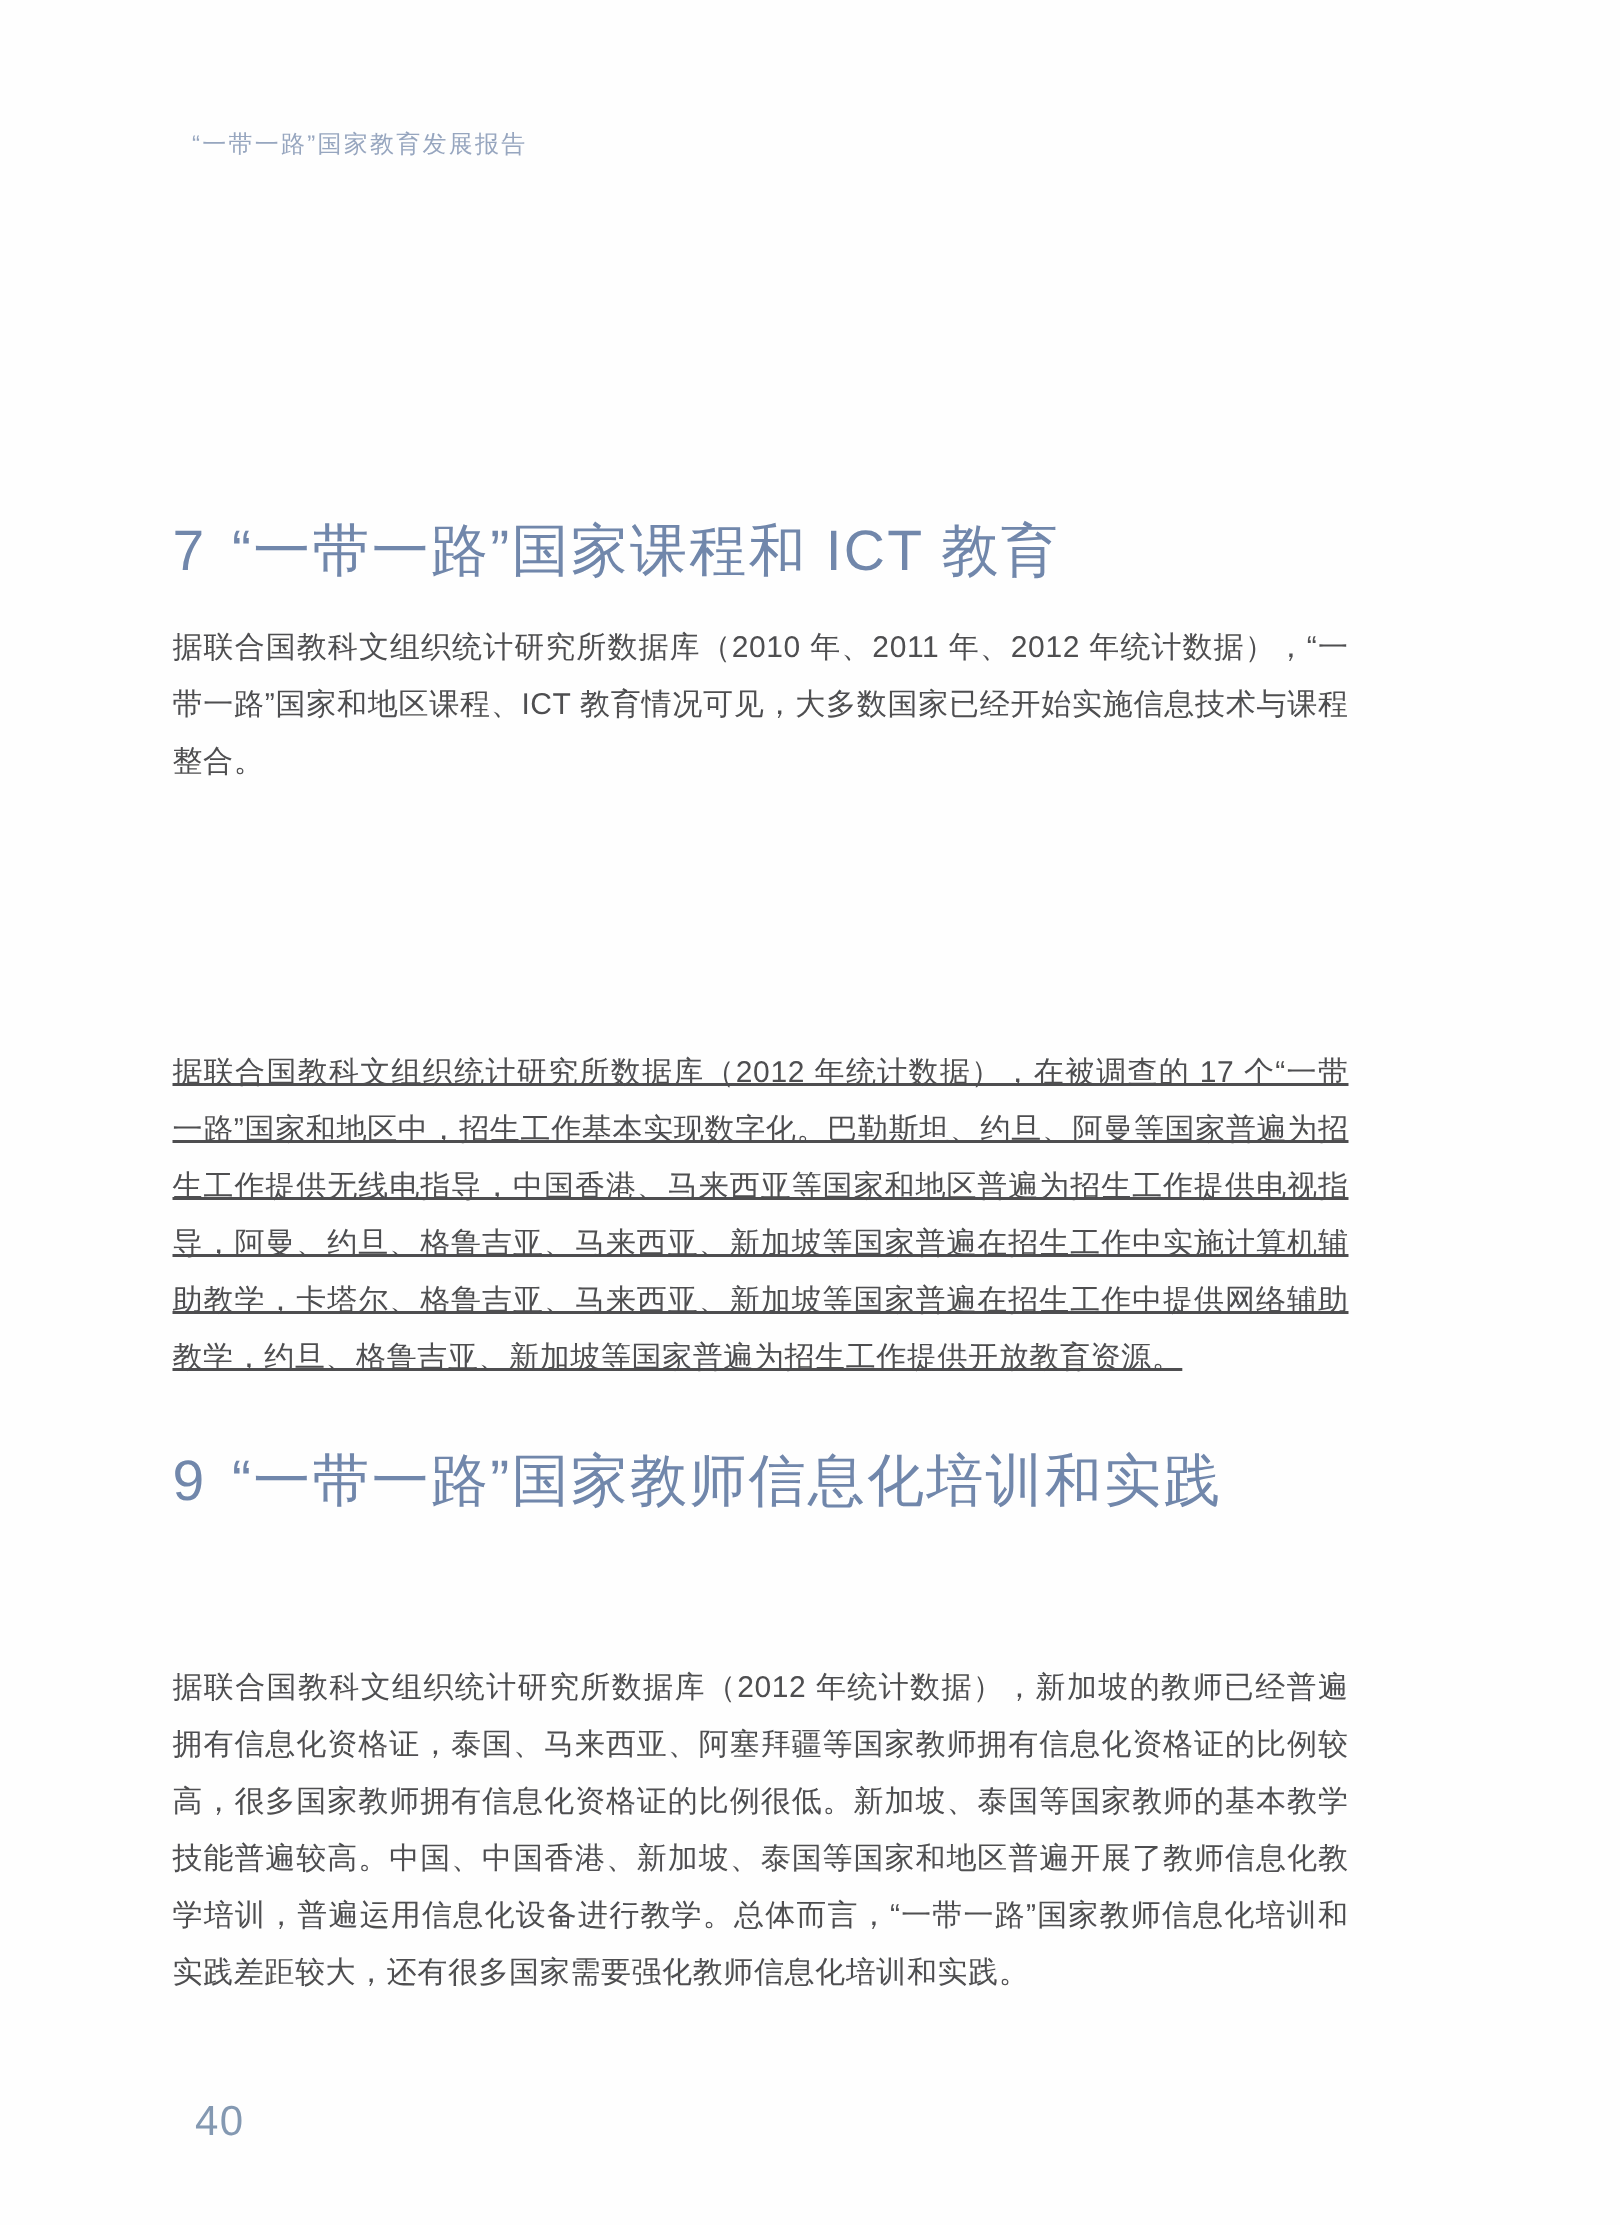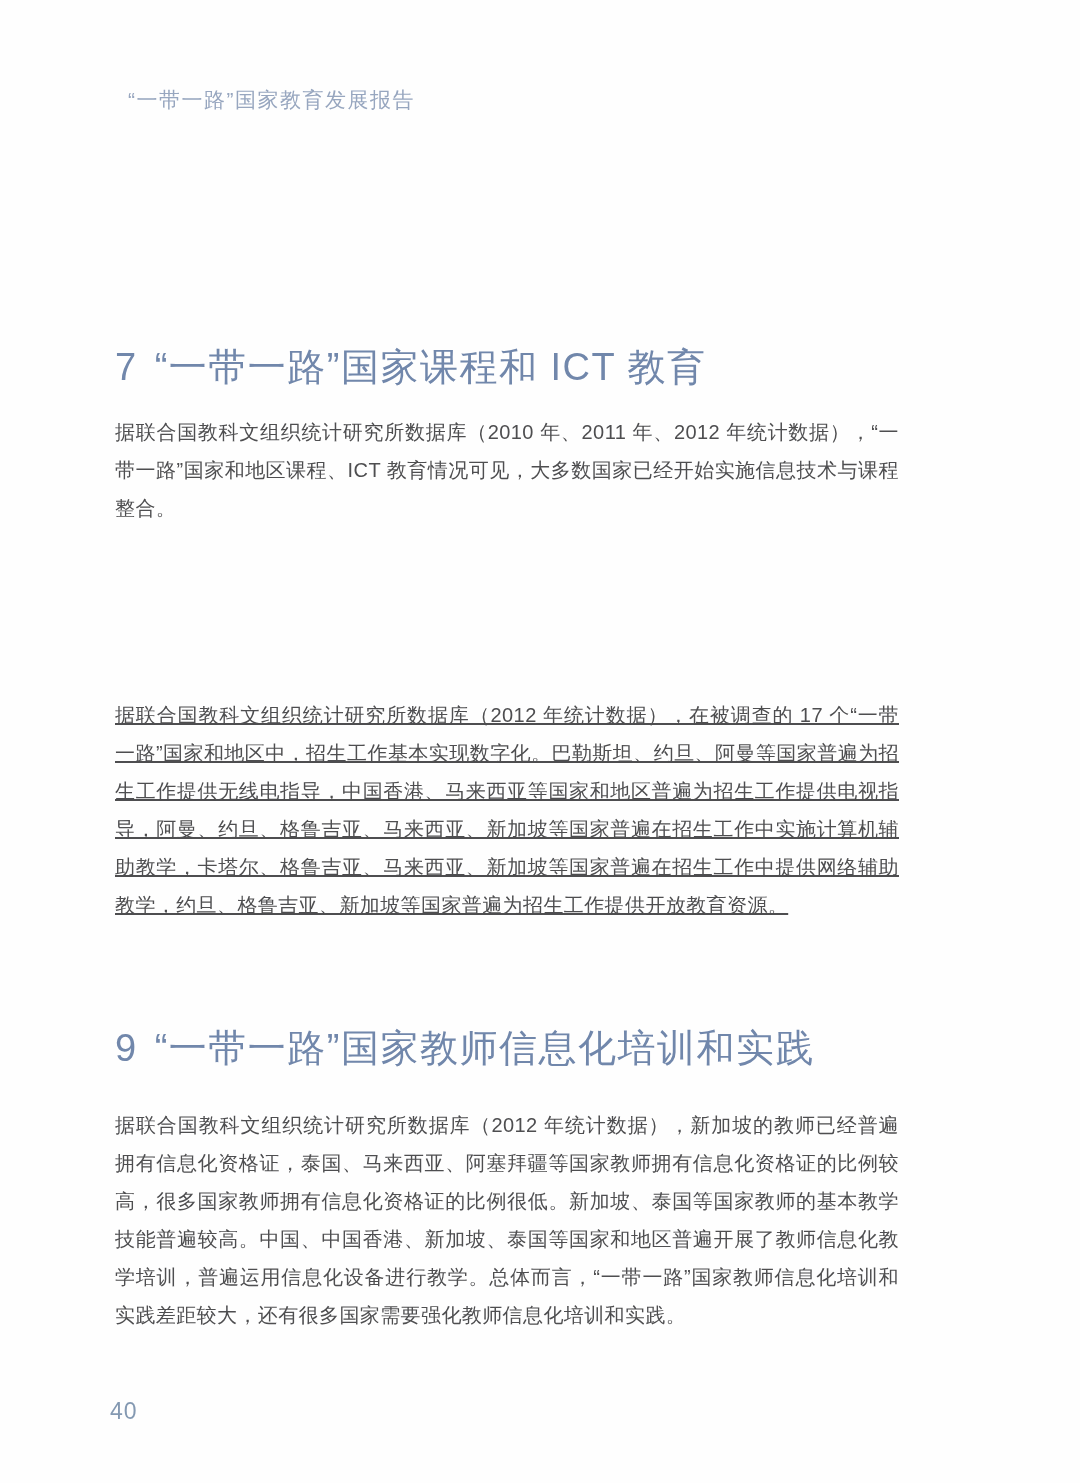--- a/index.html
+++ b/index.html
@@ -15,21 +15,21 @@
     overflow: hidden;
   }
   .page-canvas {
     position: absolute;
     inset: 0;
   }
   .report-header {
     position: absolute;
     left: 128px;
     top: 86px;
-    font-size: 21px;
+    font-size: 16px;
     letter-spacing: 1.5px;
     color: var(--header-text, #97a6bf);
     white-space: nowrap;
   }
   .section-heading {
     position: absolute;
     left: 115px;
     font-size: 38px;
     font-weight: normal;
     letter-spacing: 1.5px;
@@ -47,27 +47,27 @@
     font-size: 20px;
     line-height: 38px;
     letter-spacing: 0.4px;
     color: var(--body-text, #4e4e50);
     text-align: justify;
   }
   #heading-7 { top: 317px; }
   #body-7    { top: 393px; }
   #heading-8 { top: 597px; }
   #body-8    { top: 676px; text-decoration: underline; }
-  #heading-9 { top: 1011px; margin-top: 12px; }
+  #heading-9 { top: 950px; margin-top: 12px; }
   #body-9    { top: 1086px; }
   .page-number {
     position: absolute;
-    left: 110px;
+    left: 130px;
     top: 1398px;
-    font-size: 23px;
+    font-size: 28px;
     letter-spacing: 1px;
     color: var(--page-number, #8499b2);
   }
 </style>
 </head>
 <body>
 
 <div class="page-canvas">
 
   <div class="report-header">“一带一路”国家教育发展报告</div>

